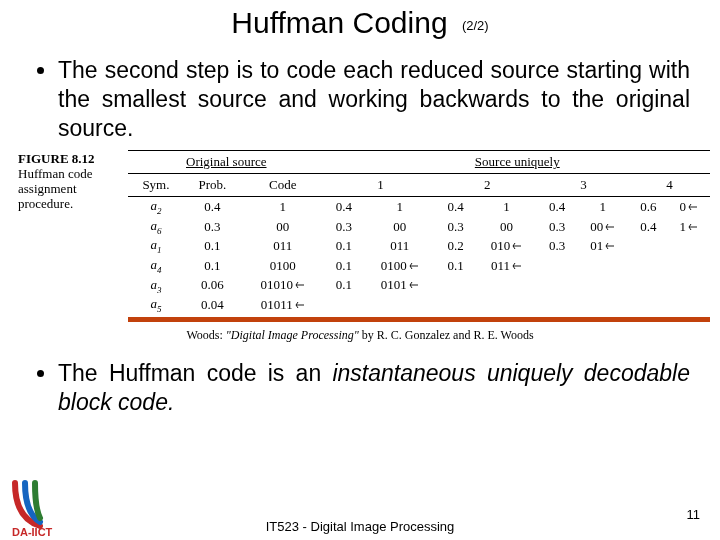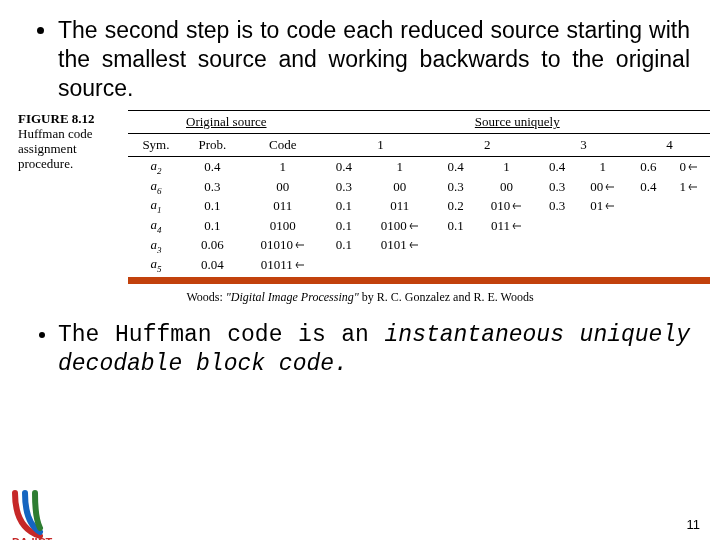--- a/index.html
+++ b/index.html
@@ -44,21 +44,20 @@
     margin-top: 16px;
   }
   .bullet2-wrap {
     padding-left: 70px;
   }
   .bullet2-wrap li {
     font-size: 23px;
     line-height: 1.25;
     text-align: justify;
     list-style: disc;
-    font-family: Liberation Mono, monospace;
   }
   .bullet2-wrap em { font-style: italic; }
   .figwrap {
     margin: 8px 10px 2px 18px;
   }
   .figrow {
     display: flex;
     align-items: flex-start;
   }
   .figcap {
@@ -90,21 +89,21 @@
     padding-top: 3px;
     padding-bottom: 3px;
     text-decoration: underline;
   }
   table.huff thead tr.hdr th {
     border-bottom: 1px solid #000;
     padding-top: 3px;
     padding-bottom: 3px;
   }
   table.huff tbody tr:last-child td {
-    border-bottom: 7px solid #c2410c;
+    border-bottom: 5px solid #c2410c;
     padding-bottom: 3px;
   }
   table.huff .sym { font-style: italic; }
   table.huff .sym sub { font-size: 9px; }
   .ar {
     display:inline-block;
     position:relative;
     margin-left:2px;
   }
   .ar svg { display:block; }
@@ -136,20 +135,24 @@
     left: 10px;
     width: 70px;
     height: 60px;
   }
 </style>
 </head>
 <body>
 
 <div class="slide">
 
+  <div class="title">
+    <span>Huffman Coding</span>
+    <span class="title-sub">(2/2)</span>
+  </div>
 
   <ul>
     <li>The second step is to code each reduced source starting with the smallest source and working backwards to the original source.</li>
   </ul>
 
   <div class="figwrap">
     <div class="figrow">
       <div class="figcap">
         <span class="fignum">FIGURE 8.12</span>
         <span>Huffman code assignment procedure.</span>
@@ -288,15 +291,16 @@
 
   <div class="logo">
     <svg viewBox="0 0 70 60" width="70" height="60">
       <path d="M5 5 Q5 40 30 48" fill="none" stroke="#c62828" stroke-width="6" stroke-linecap="round"></path>
       <path d="M15 5 Q15 35 30 44" fill="none" stroke="#1565c0" stroke-width="6" stroke-linecap="round"></path>
       <path d="M25 5 Q25 30 30 40" fill="none" stroke="#2e7d32" stroke-width="6" stroke-linecap="round"></path>
       <text x="2" y="58" font-size="11" fill="#c62828" font-family="Arial" font-weight="bold">DA-IICT</text>
     </svg>
   </div>
 
+  <div class="footer">IT523 - Digital Image Processing</div>
   <div class="pagenum">11</div>
 
 </div>
 
 </body></html>

